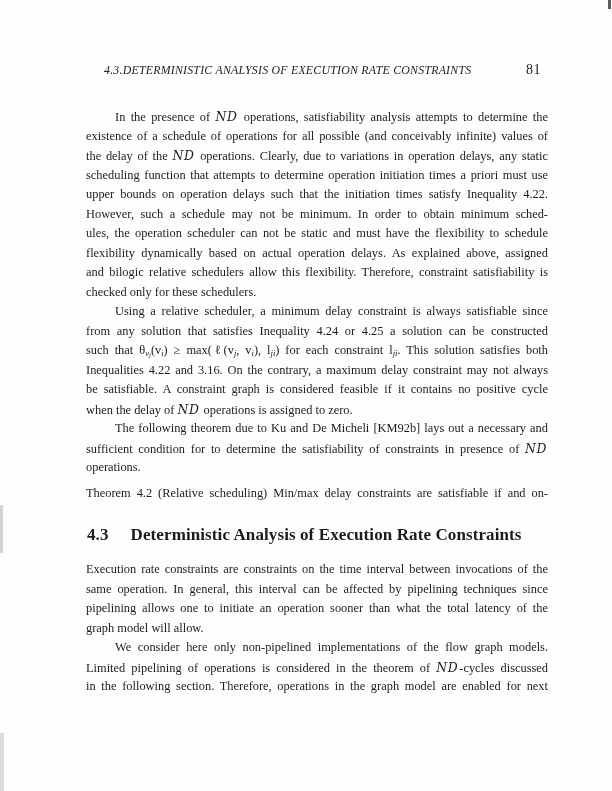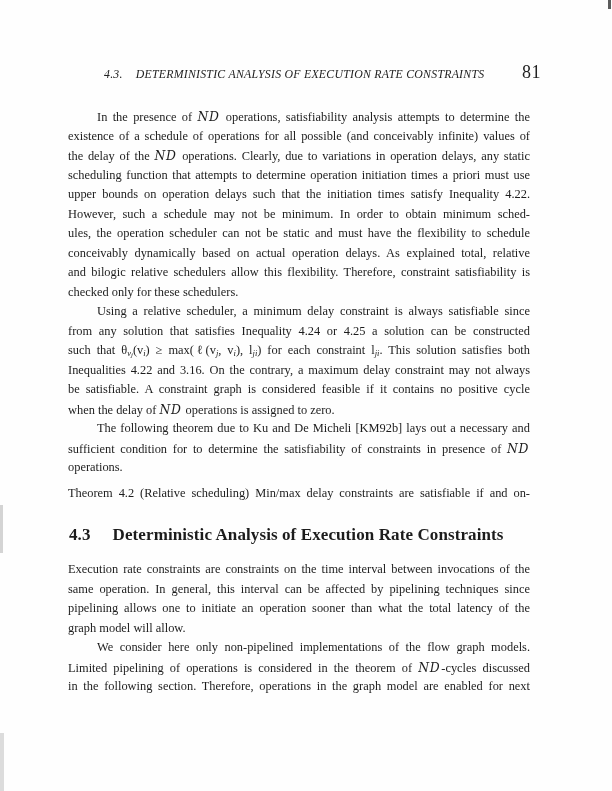--- a/index.html
+++ b/index.html
@@ -7,24 +7,24 @@
     position:relative; width:612px; height:791px; overflow:hidden;
     background:#fefefe; color:#1c1c1c;
     font-family:"Liberation Serif","DejaVu Serif",serif;
   }
   .running-header{
     position:absolute; top:62px; left:104px; right:71px;
     display:flex; justify-content:space-between; align-items:baseline;
     font-size:11.8px; color:#222;
   }
   .rh-left{font-style:italic; letter-spacing:.25px; white-space:nowrap;}
-  .rh-num{margin-right:13px;}
-  .rh-page{font-style:normal; font-size:18px; letter-spacing:.5px;}
+  .rh-num{}
+  .rh-page{font-style:normal; font-size:14px; letter-spacing:.5px;}
   .content{
-    position:absolute; left:68px; top:107px; width:462px;
+    position:absolute; left:86px; top:107px; width:462px;
     font-size:12.4px; line-height:19.5px;
   }
   .block{margin:0;}
   .theorem{margin-top:6px;}
   .line{
     text-align:justify; text-align-last:justify;
     height:19.5px; overflow:visible;
   }
   .line.ind{text-indent:29px;}
   .line.last{text-align-last:left;}
@@ -57,21 +57,21 @@
 
   <main class="content">
       <div class="block para">
         <div class="line ind" style=""><span>In the presence of </span><span class="s-cal">ND</span><span> operations, satisfiability analysis attempts to determine the</span></div>
         <div class="line" style=""><span>existence of a schedule of operations for all possible (and conceivably infinite) values of</span></div>
         <div class="line" style=""><span>the delay of the </span><span class="s-cal">ND</span><span> operations. Clearly, due to variations in operation delays, any static</span></div>
         <div class="line" style=""><span>scheduling function that attempts to determine operation initiation times </span><span class="s-i">a priori</span><span> must use</span></div>
         <div class="line" style=""><span>upper bounds on operation delays such that the initiation times satisfy Inequality 4.22.</span></div>
         <div class="line" style=""><span>However, such a schedule may not be minimum. In order to obtain minimum sched-</span></div>
         <div class="line" style=""><span>ules, the operation scheduler can not be static and must have the flexibility to schedule</span></div>
-        <div class="line" style=""><span>conceivably </span><span class="s-i">dynamically</span><span> based on actual operation delays. As explained total, relative</span></div>
+        <div class="line" style=""><span>flexibility </span><span class="s-i">dynamically</span><span> based on actual operation delays. As explained above, assigned</span></div>
         <div class="line" style=""><span>and bilogic relative schedulers allow this flexibility. Therefore, constraint satisfiability is</span></div>
         <div class="line last" style=""><span>checked only for these schedulers.</span></div>
       </div>
       <div class="block para">
         <div class="line ind" style=""><span>Using a relative scheduler, a minimum delay constraint is always satisfiable since</span></div>
         <div class="line" style=""><span>from any solution that satisfies Inequality 4.24 or 4.25 a solution can be constructed</span></div>
         <div class="line" style=""><span>such that </span><span class="s-i">θ</span><span class="s-sub">v</span><span class="s-ssub">j</span><span>(</span><span class="s-i">v</span><span class="s-sub">i</span><span>) ≥ max(</span><span class="s-i">ℓ</span><span>(</span><span class="s-i">v</span><span class="s-sub">j</span><span>, </span><span class="s-i">v</span><span class="s-sub">i</span><span>), </span><span class="s-i">l</span><span class="s-sub">ji</span><span>) for each constraint </span><span class="s-i">l</span><span class="s-sub">ji</span><span>. This solution satisfies both</span></div>
         <div class="line" style=""><span>Inequalities 4.22 and 3.16. On the contrary, a maximum delay constraint may not always</span></div>
         <div class="line" style=""><span>be satisfiable. A constraint graph is considered </span><span class="s-i">feasible</span><span> if it contains no positive cycle</span></div>
         <div class="line last" style=""><span>when the delay of </span><span class="s-cal">ND</span><span> operations is assigned to zero.</span></div>

